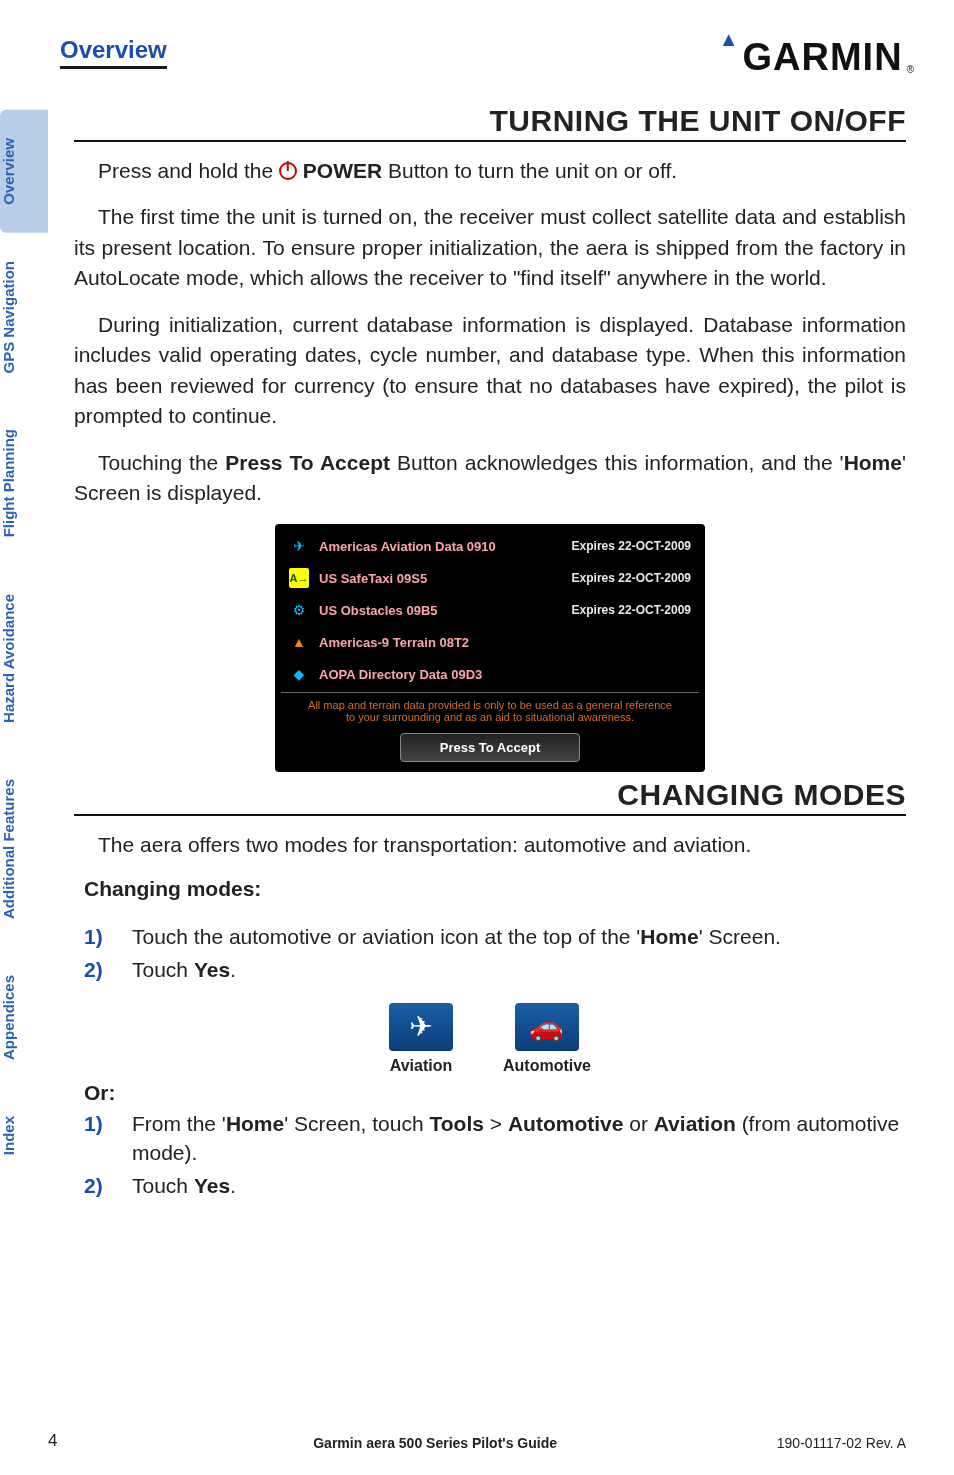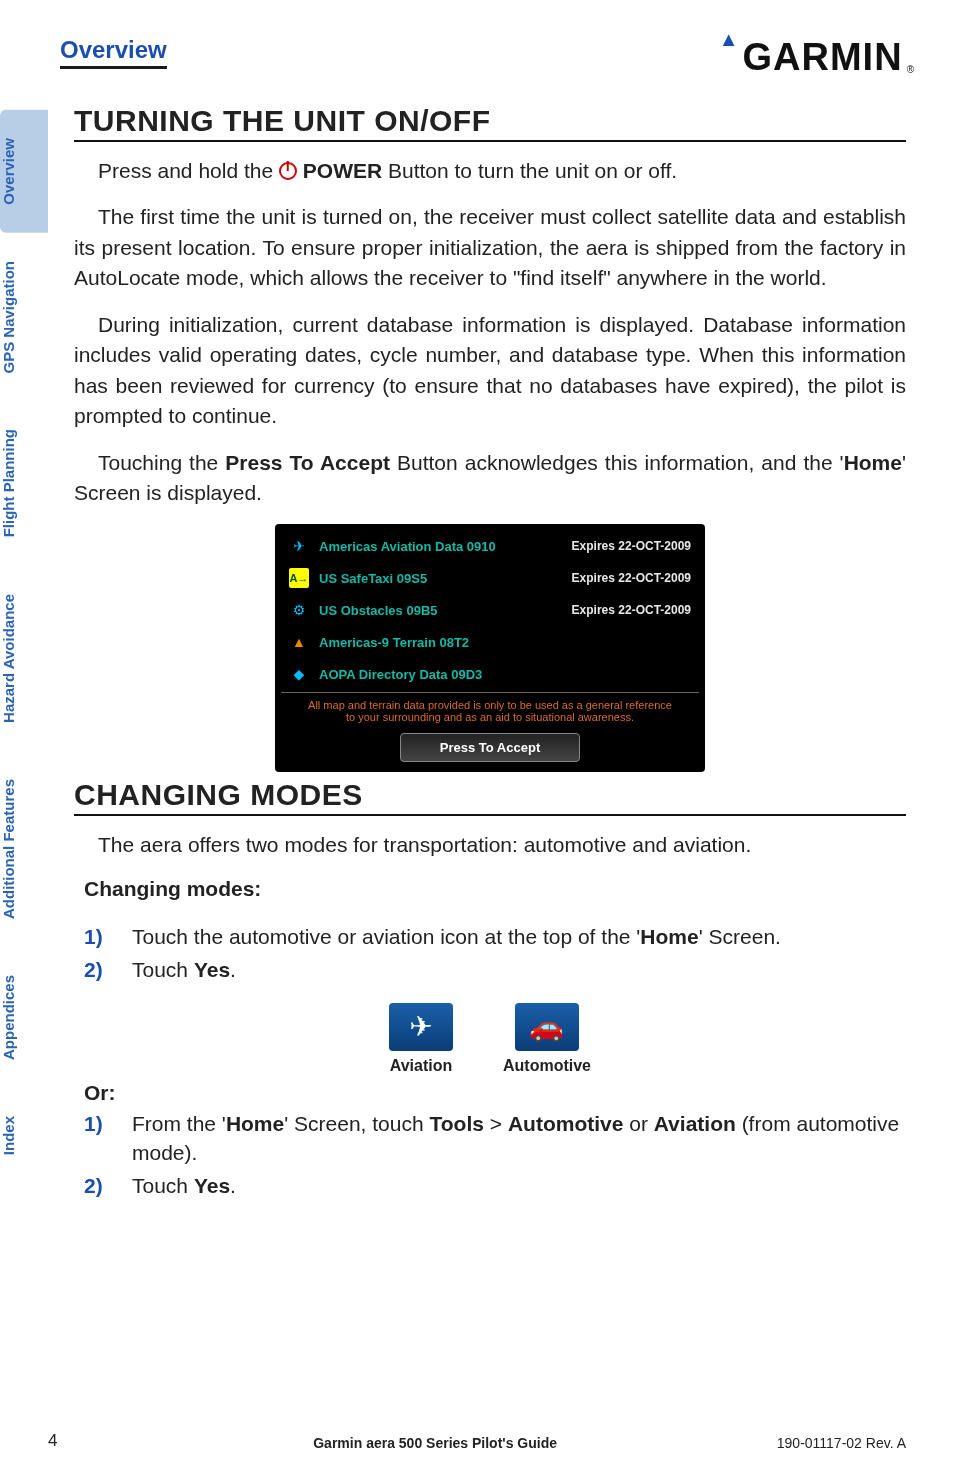--- a/index.html
+++ b/index.html
@@ -75,20 +75,21 @@
     top: 104px;
   }
   h1 {
     font-size: 30px;
     font-weight: 700;
     border-bottom: 2px solid #111;
     padding-bottom: 2px;
     margin-bottom: 14px;
     font-family: 'Arial Narrow', Arial, sans-serif;
     letter-spacing: 0.5px;
+    text-align: right;
   }
   p {
     font-size: 21px;
     line-height: 1.45;
     margin-bottom: 16px;
     font-family: 'Segoe UI Light', 'Segoe UI', Arial, sans-serif;
     font-weight: 300;
     text-align: justify;
   }
   .indent { text-indent: 24px; }
@@ -130,21 +131,21 @@
   .db-left { display: flex; align-items: center; gap: 10px; }
   .db-icon {
     width: 20px;
     height: 20px;
     display: flex;
     align-items: center;
     justify-content: center;
     font-size: 14px;
     border-radius: 2px;
   }
-  .db-name { font-weight: 600; color: #14b8a6; }
+  .db-name { font-weight: 600; color: #fca5a5; }
   .db-exp { color: #e8e8e8; font-weight: 600; font-size: 12px; }
   .db-note {
     color: #d96b2b;
     text-align: center;
     font-size: 11px;
     font-weight: 400;
     padding: 6px 10px 4px;
     border-top: 1px solid #666;
     margin-top: 2px;
   }

